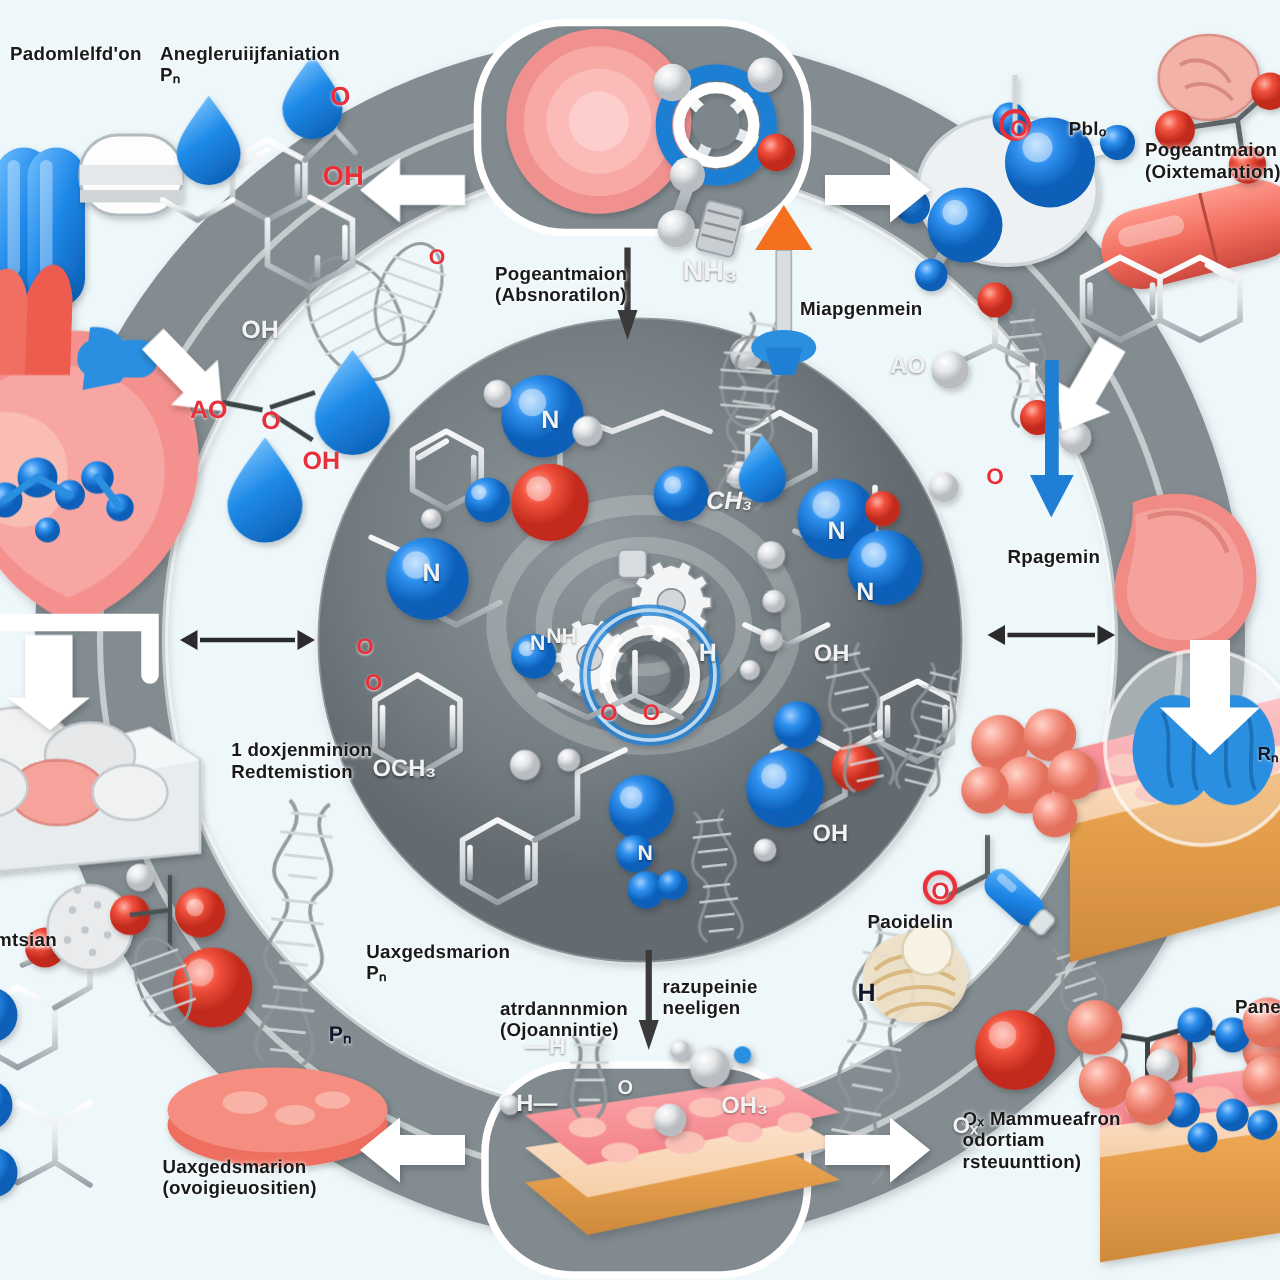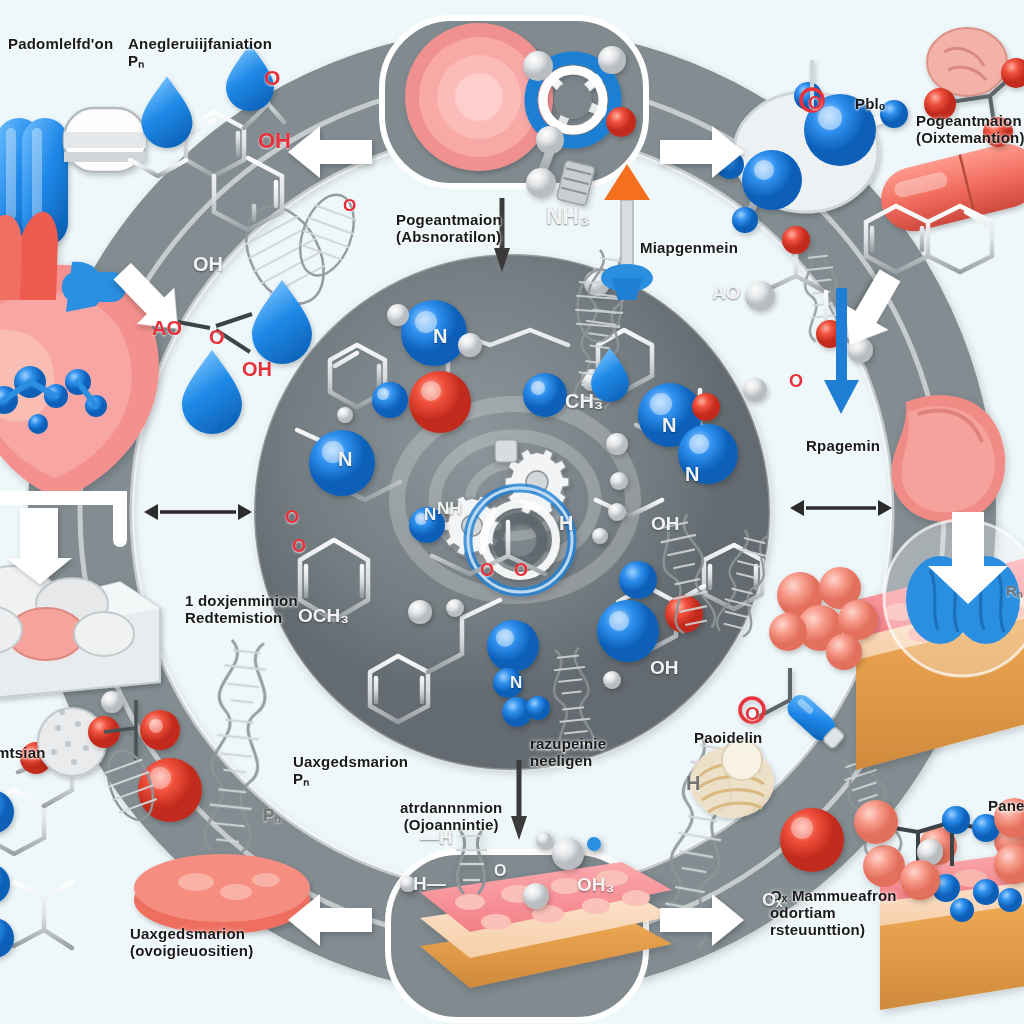--- a/index.html
+++ b/index.html
@@ -27,21 +27,21 @@
   .lbl.md{font-size:15px;}
 
   .chem{
     position:absolute;
     font-weight:700;
     text-shadow:0 1px 2px rgba(255,255,255,.8);
     pointer-events:none;
   }
   .chem.red{color:#e8303a;}
   .chem.white{color:#f2f2f2;text-shadow:0 1px 2px rgba(0,0,0,.45);}
-  .chem.dark{color:#737373;}
+  .chem.dark{color:#0f172a;margin-top:12px;}
 </style>
 </head>
 <body>
 
 <div id="stage">
 
 <svg id="scene" viewBox="0 0 1024 1024">
   <defs>
     <radialGradient id="gBlue" cx="35%" cy="30%">
       <stop offset="0%" stop-color="#9ed0ff"></stop>
@@ -857,43 +857,43 @@
 <div class="lbl md" style="left:916px; top:113px;">Pogeantmaion
 (Oixtemantion)</div>
 <div class="lbl md" style="left:855px; top:96px;">Pblₒ</div>
 <div class="lbl md" style="left:806px; top:438px;">Rpagemin</div>
 <div class="lbl md" style="left:163px; top:593px;margin-left:22px;">1 doxjenminion
 Redtemistion</div>
 <div class="lbl md" style="left:293px; top:754px;">Uaxgedsmarion
 Pₙ</div>
 <div class="lbl md" style="left:130px; top:926px;">Uaxgedsmarion
 (ovoigieuositien)</div>
-<div class="lbl md" style="left:400px; top:800px;text-align:center;">atrdannnmion
+<div class="lbl md" style="left:400px; top:800px;">atrdannnmion
 (Ojoannintie)</div>
-<div class="lbl md" style="left:530px; top:736px;">razupeinie
+<div class="lbl md" style="left:530px; top:782px;">razupeinie
 neeligen</div>
 <div class="lbl md" style="left:694px; top:730px;">Paoidelin</div>
 <div class="lbl md" style="left:770px; top:888px;">Oₓ Mammueafron
 odortiam
 rsteuunttion)</div>
 <div class="lbl md" style="left:988px; top:798px;">Paneo</div>
 <div class="lbl md" style="left:-4px;  top:745px;">mtsian</div>
 
 <div id="chem-layer">
       <div class="chem red" style="left: 258px; top: 128px; font-size: 22px;">OH</div>
       <div class="chem red" style="left: 264px; top: 66px; font-size: 21px;">O</div>
       <div class="chem red" style="left: 343px; top: 196px; font-size: 17px;">O</div>
       <div class="chem white" style="left: 193px; top: 253px; font-size: 20px;">OH</div>
       <div class="chem red" style="left: 152px; top: 317px; font-size: 20px;">AO</div>
       <div class="chem red" style="left: 209px; top: 326px; font-size: 20px;">O</div>
       <div class="chem red" style="left: 242px; top: 358px; font-size: 20px;">OH</div>
       <div class="chem red" style="left: 808px; top: 93px; font-size: 18px;">O</div>
       <div class="chem white" style="left: 712px; top: 282px; font-size: 19px;">AO</div>
       <div class="chem red" style="left: 789px; top: 371px; font-size: 18px;">O</div>
-      <div class="chem white" style="left: 565px; top: 390px; font-size: 20px;">CH₃</div>
+      <div class="chem white" style="left: 565px; top: 390px; font-size: 20px; font-style: italic;">CH₃</div>
       <div class="chem white" style="left: 433px; top: 325px; font-size: 20px;">N</div>
       <div class="chem white" style="left: 338px; top: 448px; font-size: 20px;">N</div>
       <div class="chem white" style="left: 424px; top: 505px; font-size: 17px;">N</div>
       <div class="chem white" style="left: 437px; top: 499px; font-size: 17px;">NH</div>
       <div class="chem white" style="left: 559px; top: 512px; font-size: 20px;">H</div>
       <div class="chem red" style="left: 285px; top: 507px; font-size: 18px;">O</div>
       <div class="chem red" style="left: 292px; top: 536px; font-size: 18px;">O</div>
       <div class="chem red" style="left: 480px; top: 560px; font-size: 18px;">O</div>
       <div class="chem red" style="left: 514px; top: 560px; font-size: 18px;">O</div>
       <div class="chem white" style="left: 298px; top: 605px; font-size: 19px;">OCH₃</div>

